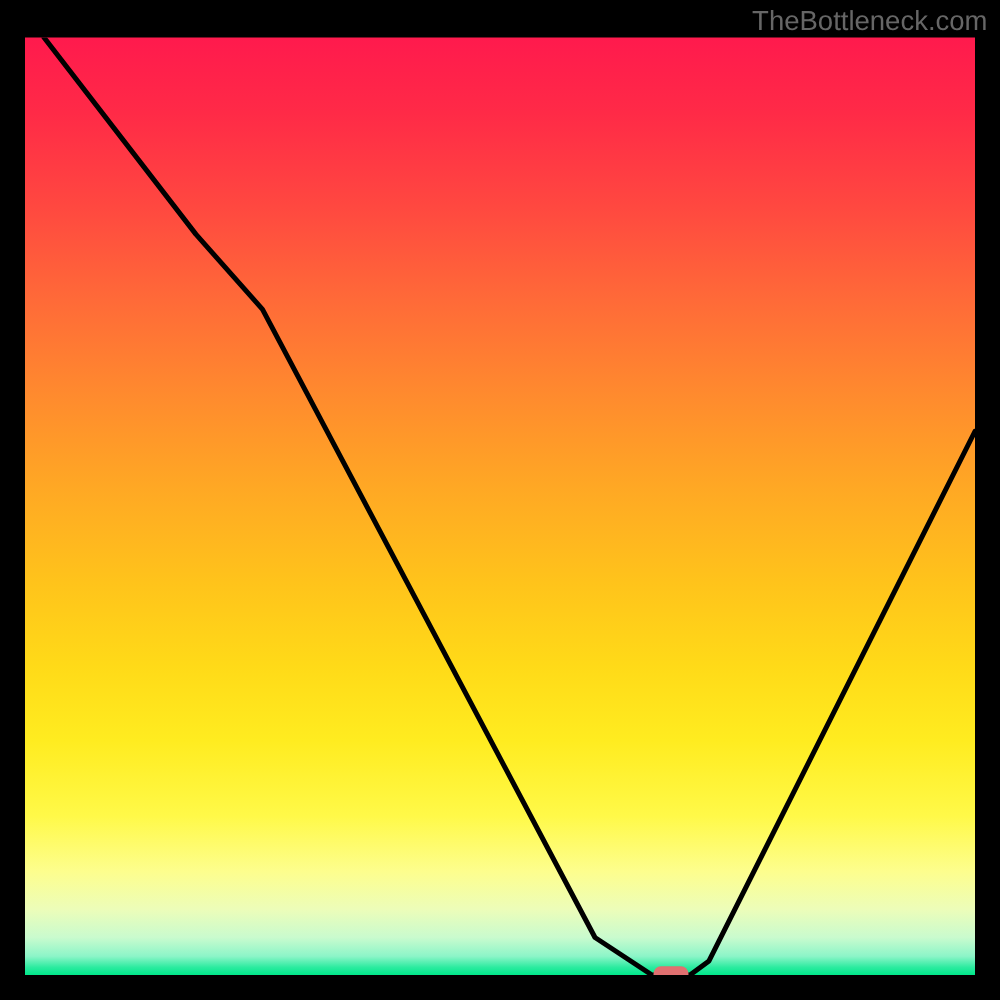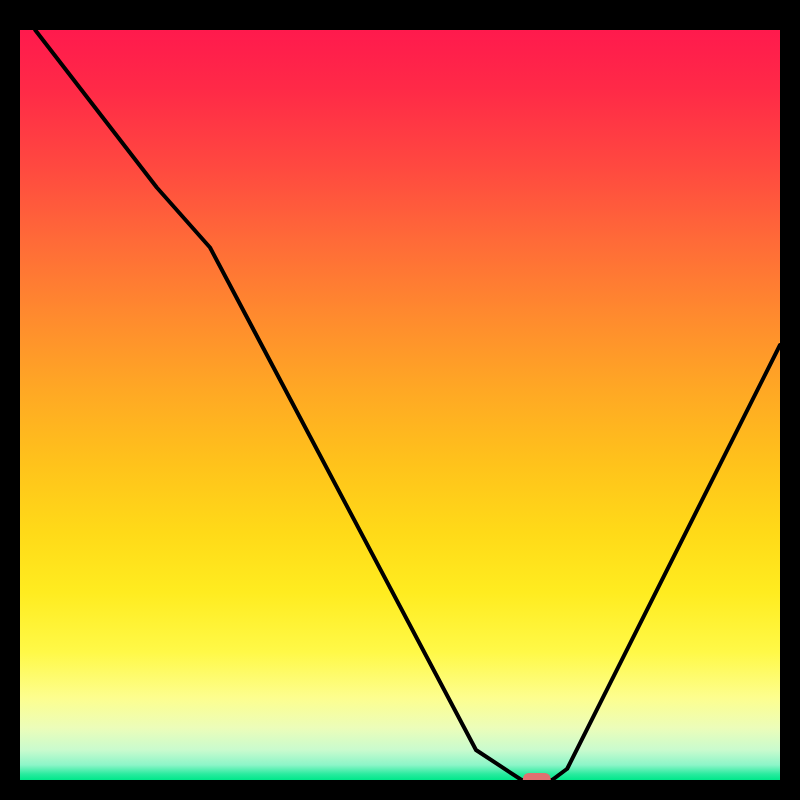--- a/index.html
+++ b/index.html
@@ -63,20 +63,21 @@
     left: 0;
     top: 0;
     width: 760px;
     height: 750px;
   }
 </style>
 </head>
 <body>
 
 <div class="container">
+  <div class="watermark">TheBottleneck.com</div>
 
   <div class="plot">
     <div class="gradient-fill"></div>
 
     <svg class="curve-svg" viewBox="0 0 760 750" preserveAspectRatio="none">
       <path d="M15.20 0.00 L136.80 157.50 L190.00 217.50 L456.00 720.00 L501.60 750.00 L532.00 750.00 L547.20 738.75 L760.00 315.00" id="curve-path" fill="none" stroke="#000000" stroke-width="4" stroke-linecap="round" stroke-linejoin="round"></path>
       <rect id="min-marker" x="502.80" y="743.00" width="28" height="12" rx="6" ry="6" fill="#e07070"></rect>
     </svg>
   </div>
 </div>

